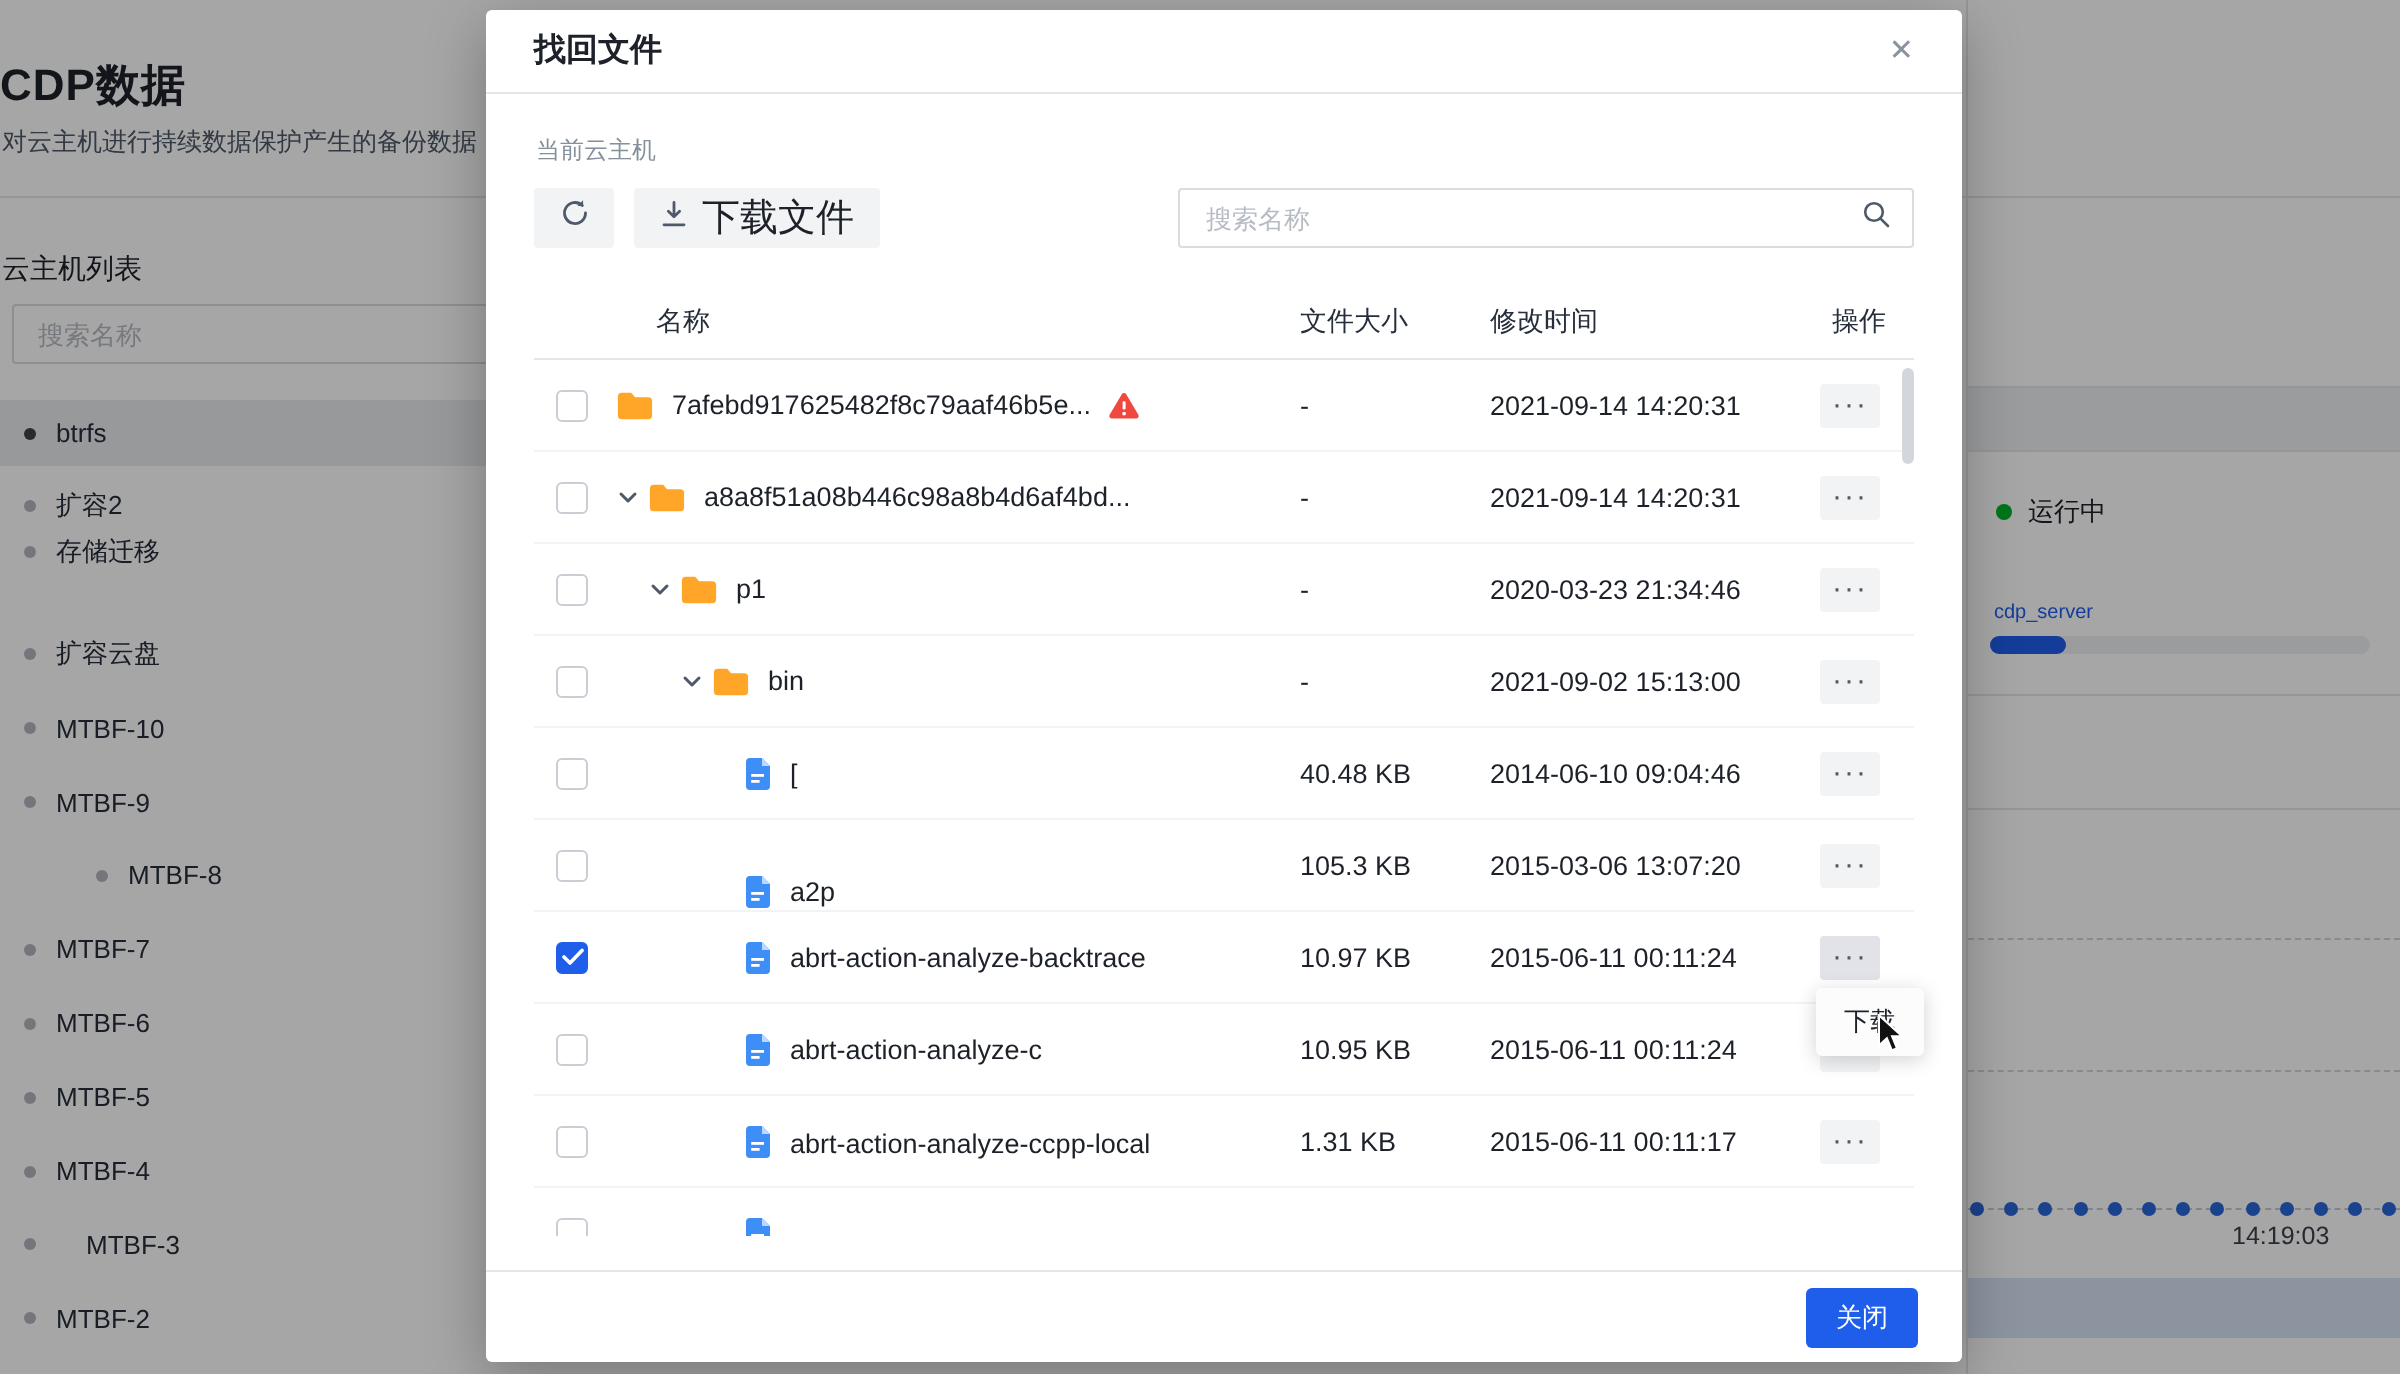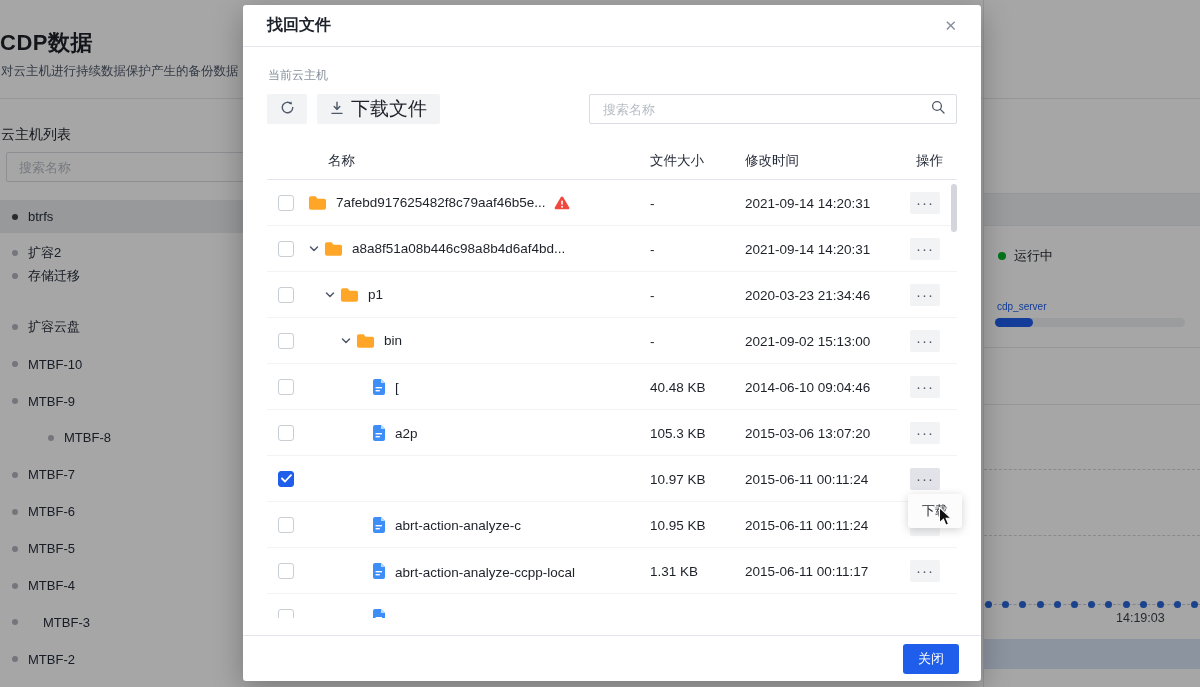--- a/index.html
+++ b/index.html
@@ -338,21 +338,21 @@
               <span class="fname">[</span>
             </div>
             <div class="cell cell-size">40.48 KB</div>
             <div class="cell cell-time">2014-06-10 09:04:46</div>
             <div class="cell cell-action"><button class="dots-btn">···</button></div>
           </div>
           <div class="f-row">
             <div class="cell cell-check">
               <button class="cb"></button>
             </div>
-            <div class="cell cell-name" style="padding-left: 64px;">
+            <div class="cell cell-name" style="padding-left: 64px; margin-top: 13px;">
               <span class="ficon">
                 <svg width="14" height="17" viewBox="0 0 14 16">
                   <path d="M1 2a2 2 0 0 1 2-2h6l4 4v10a2 2 0 0 1-2 2H3a2 2 0 0 1-2-2Z" fill="#3e8ef7"></path>
                   <path d="M9 0l4 4H9z" fill="#bcd9fd"></path>
                   <rect x="3.6" y="8" width="6.4" height="1.4" fill="#fff"></rect>
                   <rect x="3.6" y="11" width="4.2" height="1.4" fill="#fff"></rect>
                 </svg>
               </span>
               <span class="fname">a2p</span>
             </div>
@@ -360,20 +360,31 @@
             <div class="cell cell-time">2015-03-06 13:07:20</div>
             <div class="cell cell-action"><button class="dots-btn">···</button></div>
           </div>
           <div class="f-row">
             <div class="cell cell-check">
               <button class="cb checked">
                 <svg width="11" height="9" viewBox="0 0 11 9">
                   <path d="M1 4.5 4 7.5 10 1.2" stroke="#fff" stroke-width="1.8" fill="none" stroke-linecap="round" stroke-linejoin="round"></path>
                 </svg>
               </button>
+            </div>
+            <div class="cell cell-name" style="padding-left: 64px;">
+              <span class="ficon">
+                <svg width="14" height="17" viewBox="0 0 14 16">
+                  <path d="M1 2a2 2 0 0 1 2-2h6l4 4v10a2 2 0 0 1-2 2H3a2 2 0 0 1-2-2Z" fill="#3e8ef7"></path>
+                  <path d="M9 0l4 4H9z" fill="#bcd9fd"></path>
+                  <rect x="3.6" y="8" width="6.4" height="1.4" fill="#fff"></rect>
+                  <rect x="3.6" y="11" width="4.2" height="1.4" fill="#fff"></rect>
+                </svg>
+              </span>
+              <span class="fname">abrt-action-analyze-backtrace</span>
             </div>
             <div class="cell cell-size">10.97 KB</div>
             <div class="cell cell-time">2015-06-11 00:11:24</div>
             <div class="cell cell-action"><button class="dots-btn active">···</button></div>
           </div>
           <div class="f-row">
             <div class="cell cell-check">
               <button class="cb"></button>
             </div>
             <div class="cell cell-name" style="padding-left: 64px;">

